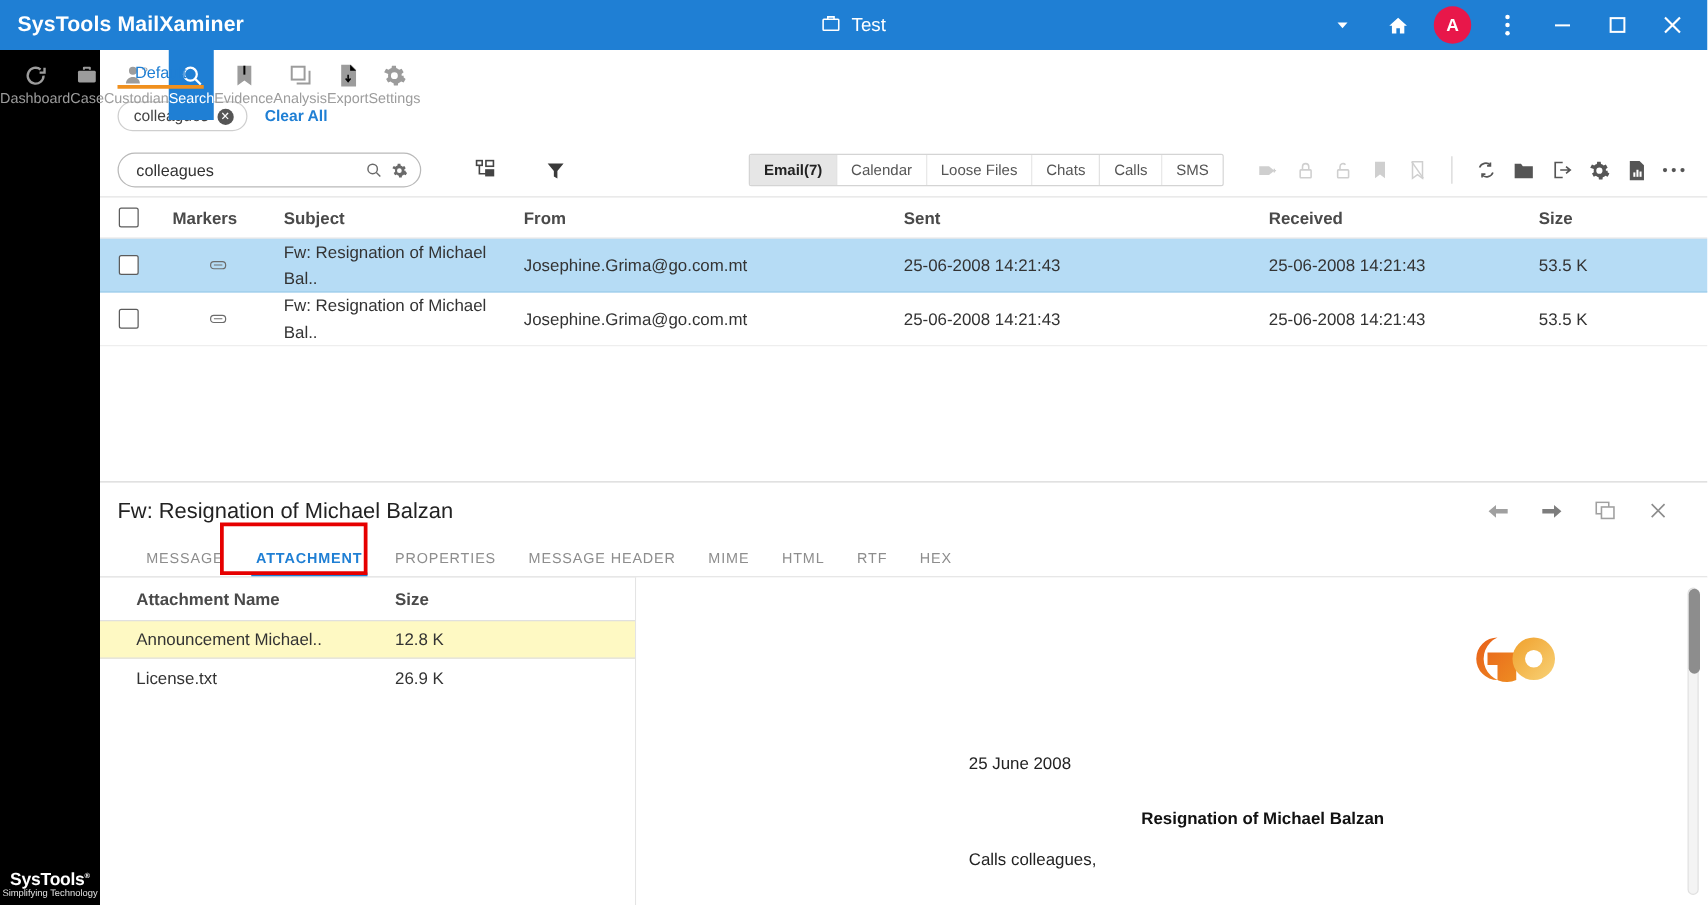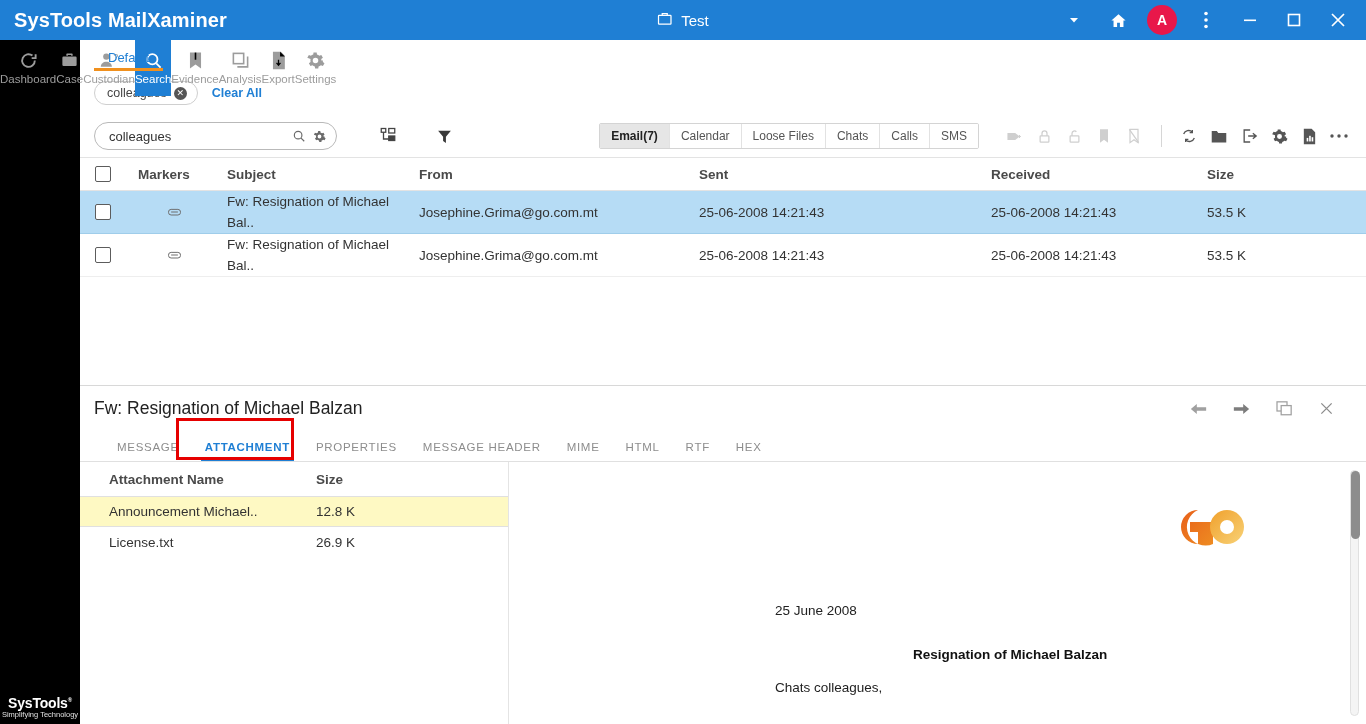--- a/index.html
+++ b/index.html
@@ -12,21 +12,21 @@
   }
   .app { position: relative; width: 1366px; height: 724px; display: flex; flex-direction: column; }
 
   
   .titlebar {
     height: 40px; background: #1f7fd4; color: #fff;
     display: flex; align-items: center; flex: 0 0 40px;
     position: relative;
   }
   .titlebar .brand {
-    font-size: 20px; font-weight: bold; letter-spacing: .1px;
+    font-size: 17px; font-weight: bold; letter-spacing: .1px;
     padding-left: 14px; white-space: nowrap;
   }
   .titlebar .case-chip {
     position: absolute; left: 50%; transform: translateX(-50%);
     display: flex; align-items: center; gap: 9px;
     font-size: 15px;
   }
   .titlebar .win-ctrls {
     margin-left: auto; display: flex; align-items: center; gap: 0;
     padding-right: 6px;
@@ -121,21 +121,21 @@
   .grid { border-top: 1px solid #e3e3e3; }
   .grid-head, .grid-row { display: flex; align-items: center; font-size: 13.5px; }
   .grid-head {
     height: 33px; color: #4a4a4a; font-weight: bold; border-bottom: 1px solid #e3e3e3;
   }
   .grid-row { min-height: 43px; border-bottom: 1px solid #eee; color: #333; }
   .grid-row.selected { background: #b6dcf5; border-bottom-color: #9fcdea; }
   .c-chk  { width: 42px; display: flex; justify-content: center; padding-left: 4px; }
   .c-mark { width: 105px; display: flex; justify-content: center; }
   .c-subj { width: 192px; padding-right: 10px; line-height: 21px; }
-  .c-from { width: 280px; }
+  .c-from { width: 304px; }
   .c-sent { width: 292px; }
   .c-recv { width: 216px; }
   .c-size { flex: 1 1 auto; }
   .grid-head .c-mark { justify-content: flex-start; padding-left: 16px; }
   .cbx {
     width: 16px; height: 16px; border: 1.5px solid #5c5c5c; border-radius: 2px;
     background: #fff; cursor: pointer; display: inline-block;
   }
   .grid-body { min-height: 118px; }
   .grid-filler { height: 108px; }
@@ -587,21 +587,21 @@
                         <stop offset="100%" stop-color="#f8d277"></stop>
                     </linearGradient>
                   </defs>
                   <path d="M25 6 A17 17 0 1 0 25 40 L25 28 L17 28 L17 18 L40 18 L40 40 A17 17 0 0 1 25 6 Z" fill="url(#gL)"></path>
                   <circle cx="54" cy="23" r="17" fill="url(#gR)"></circle>
                   <circle cx="54" cy="23" r="7" fill="#fff"></circle>
                 </svg>
               </div>
               <div class="doc-date">25 June 2008</div>
               <div class="doc-head2">Resignation of Michael Balzan</div>
-              <div class="doc-p">Chats colleagues,</div>
+              <div class="doc-p">Calls colleagues,</div>
             </div>
             <div class="vscroll">
               <div class="vthumb"></div>
             </div>
           </div>
         </div>
       </div>
     </div>
   </div>
 

